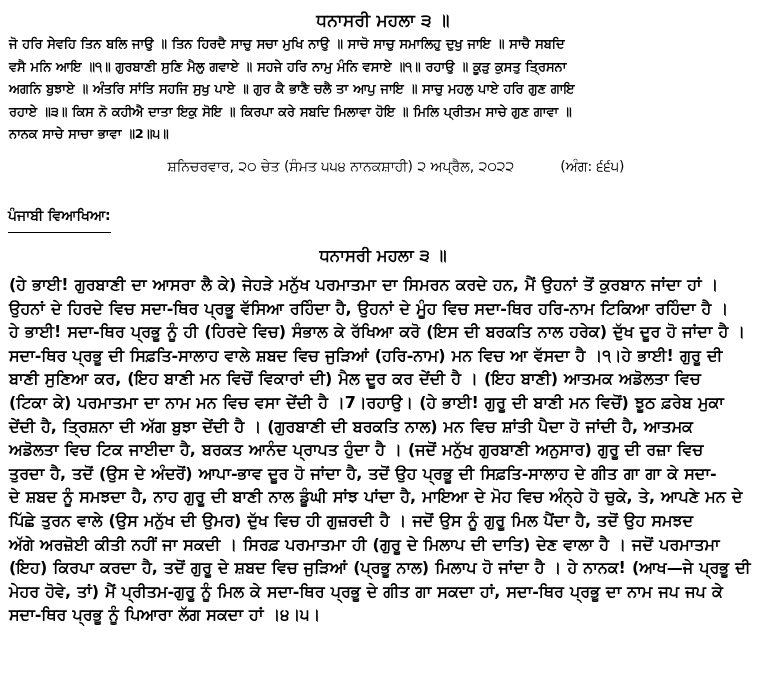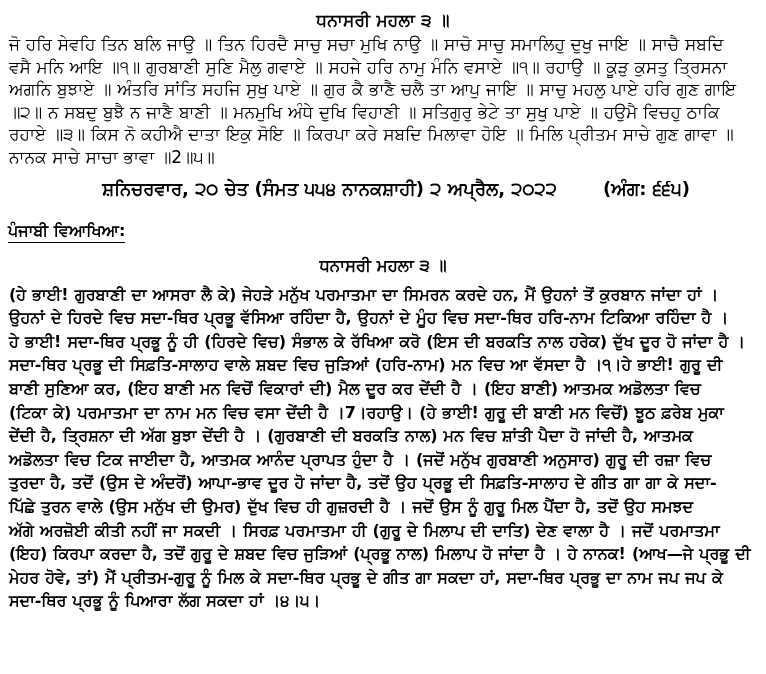--- a/index.html
+++ b/index.html
@@ -23,52 +23,52 @@
   }
   .shabad-title {
     text-align: center;
     font-size: 17px;
     font-weight: 700;
     line-height: 24px;
     letter-spacing: 0.2px;
     margin: 2px 0 1px 0;
   }
   .scripture {
-    font-size: 17px;
-    font-weight: 400;
+    font-size: 13px;
+    font-weight: 700;
     line-height: 22.6px;
     text-align: justify;
     text-align-last: left;
     letter-spacing: -0.1px;
     word-spacing: 0.5px;
     margin: 0 0 0 0;
     padding: 0 1px;
   }
   .datebar {
     display: flex;
     justify-content: center;
     align-items: baseline;
     gap: 46px;
-    font-size: 18px;
-    font-weight: 700;
+    font-size: 14px;
+    font-weight: 400;
     line-height: 22px;
     margin-top: 9px;
     padding-left: 26px;
   }
   .ang {
     white-space: nowrap;
   }
   .section-label {
-    font-size: 16px;
+    font-size: 14px;
     font-weight: 700;
     line-height: 20px;
-    margin-top: 21px;
+    margin-top: 28px;
     display: inline-block;
     border-bottom: 1.6px solid #000;
-    padding-bottom: 1px;
+    padding-bottom: 7px;
   }
   .vyakhya-title {
     text-align: center;
     font-size: 16.5px;
     font-weight: 700;
     line-height: 22px;
     margin-top: 12px;
     margin-bottom: 6px;
   }
   .vyakhya-body {
@@ -94,21 +94,20 @@
 <body>
 
 <div class="page">
 
   <div class="shabad-title">ਧਨਾਸਰੀ ਮਹਲਾ ੩ ॥</div>
 
   <div class="scripture">
     <span class="ln" style="display: block;">ਜੋ ਹਰਿ ਸੇਵਹਿ ਤਿਨ ਬਲਿ ਜਾਉ ॥ ਤਿਨ ਹਿਰਦੈ ਸਾਚੁ ਸਚਾ ਮੁਖਿ ਨਾਉ ॥ ਸਾਚੋ ਸਾਚੁ ਸਮਾਲਿਹੁ ਦੁਖੁ ਜਾਇ ॥ ਸਾਚੈ ਸਬਦਿ</span>
     <span class="ln" style="display: block;">ਵਸੈ ਮਨਿ ਆਇ ॥੧॥ ਗੁਰਬਾਣੀ ਸੁਣਿ ਮੈਲੁ ਗਵਾਏ ॥ ਸਹਜੇ ਹਰਿ ਨਾਮੁ ਮੰਨਿ ਵਸਾਏ ॥੧॥ ਰਹਾਉ ॥ ਕੂੜੁ ਕੁਸਤੁ ਤ੍ਰਿਸਨਾ</span>
     <span class="ln" style="display: block;">ਅਗਨਿ ਬੁਝਾਏ ॥ ਅੰਤਰਿ ਸਾਂਤਿ ਸਹਜਿ ਸੁਖੁ ਪਾਏ ॥ ਗੁਰ ਕੈ ਭਾਣੈ ਚਲੈ ਤਾ ਆਪੁ ਜਾਇ ॥ ਸਾਚੁ ਮਹਲੁ ਪਾਏ ਹਰਿ ਗੁਣ ਗਾਇ</span>
-    <span class="ln" style="display: block;">॥੨॥ ਨ ਸਬਦੁ ਬੁਝੈ ਨ ਜਾਣੈ ਬਾਣੀ ॥ ਮਨਮੁਖਿ ਅੰਧੇ ਦੁਖਿ ਵਿਹਾਣੀ ॥ ਸਤਿਗੁਰੁ ਭੇਟੇ ਤਾ ਸੁਖੁ ਪਾਏ ॥ ਹਉਮੈ ਵਿਚਹੁ ਠਾਕਿ</span>
     <span class="ln" style="display: block;">ਰਹਾਏ ॥੩॥ ਕਿਸ ਨੋ ਕਹੀਐ ਦਾਤਾ ਇਕੁ ਸੋਇ ॥ ਕਿਰਪਾ ਕਰੇ ਸਬਦਿ ਮਿਲਾਵਾ ਹੋਇ ॥ ਮਿਲਿ ਪ੍ਰੀਤਮ ਸਾਚੇ ਗੁਣ ਗਾਵਾ ॥</span>
     <span class="ln" style="display: block;">ਨਾਨਕ ਸਾਚੇ ਸਾਚਾ ਭਾਵਾ ॥2॥੫॥</span>
   </div>
 
   <div class="datebar">
     <span>ਸ਼ਨਿਚਰਵਾਰ, ੨੦ ਚੇਤ (ਸੰਮਤ ੫੫੪ ਨਾਨਕਸ਼ਾਹੀ) ੨ ਅਪ੍ਰੈਲ, ੨੦੨੨</span>
     <span class="ang">(ਅੰਗ: ੬੬੫)</span>
   </div>
 
   <div>
@@ -118,22 +117,23 @@
   <div class="vyakhya-title">ਧਨਾਸਰੀ ਮਹਲਾ ੩ ॥</div>
 
   <div class="vyakhya-body">
     <span class="ln" style="display: block;">(ਹੇ ਭਾਈ! ਗੁਰਬਾਣੀ ਦਾ ਆਸਰਾ ਲੈ ਕੇ) ਜੇਹੜੇ ਮਨੁੱਖ ਪਰਮਾਤਮਾ ਦਾ ਸਿਮਰਨ ਕਰਦੇ ਹਨ, ਮੈਂ ਉਹਨਾਂ ਤੋਂ ਕੁਰਬਾਨ ਜਾਂਦਾ ਹਾਂ ।</span>
     <span class="ln" style="display: block;">ਉਹਨਾਂ ਦੇ ਹਿਰਦੇ ਵਿਚ ਸਦਾ-ਥਿਰ ਪ੍ਰਭੂ ਵੱਸਿਆ ਰਹਿੰਦਾ ਹੈ, ਉਹਨਾਂ ਦੇ ਮੂੰਹ ਵਿਚ ਸਦਾ-ਥਿਰ ਹਰਿ-ਨਾਮ ਟਿਕਿਆ ਰਹਿੰਦਾ ਹੈ ।</span>
     <span class="ln" style="display: block;">ਹੇ ਭਾਈ! ਸਦਾ-ਥਿਰ ਪ੍ਰਭੂ ਨੂੰ ਹੀ (ਹਿਰਦੇ ਵਿਚ) ਸੰਭਾਲ ਕੇ ਰੱਖਿਆ ਕਰੋ (ਇਸ ਦੀ ਬਰਕਤਿ ਨਾਲ ਹਰੇਕ) ਦੁੱਖ ਦੂਰ ਹੋ ਜਾਂਦਾ ਹੈ ।</span>
     <span class="ln" style="display: block;">ਸਦਾ-ਥਿਰ ਪ੍ਰਭੂ ਦੀ ਸਿਫ਼ਤਿ-ਸਾਲਾਹ ਵਾਲੇ ਸ਼ਬਦ ਵਿਚ ਜੁੜਿਆਂ (ਹਰਿ-ਨਾਮ) ਮਨ ਵਿਚ ਆ ਵੱਸਦਾ ਹੈ ।੧।ਹੇ ਭਾਈ! ਗੁਰੂ ਦੀ</span>
     <span class="ln" style="display: block;">ਬਾਣੀ ਸੁਣਿਆ ਕਰ, (ਇਹ ਬਾਣੀ ਮਨ ਵਿਚੋਂ ਵਿਕਾਰਾਂ ਦੀ) ਮੈਲ ਦੂਰ ਕਰ ਦੇਂਦੀ ਹੈ । (ਇਹ ਬਾਣੀ) ਆਤਮਕ ਅਡੋਲਤਾ ਵਿਚ</span>
     <span class="ln" style="display: block;">(ਟਿਕਾ ਕੇ) ਪਰਮਾਤਮਾ ਦਾ ਨਾਮ ਮਨ ਵਿਚ ਵਸਾ ਦੇਂਦੀ ਹੈ ।7।ਰਹਾਉ। (ਹੇ ਭਾਈ! ਗੁਰੂ ਦੀ ਬਾਣੀ ਮਨ ਵਿਚੋਂ) ਝੂਠ ਫ਼ਰੇਬ ਮੁਕਾ</span>
     <span class="ln" style="display: block;">ਦੇਂਦੀ ਹੈ, ਤ੍ਰਿਸ਼ਨਾ ਦੀ ਅੱਗ ਬੁਝਾ ਦੇਂਦੀ ਹੈ । (ਗੁਰਬਾਣੀ ਦੀ ਬਰਕਤਿ ਨਾਲ) ਮਨ ਵਿਚ ਸ਼ਾਂਤੀ ਪੈਦਾ ਹੋ ਜਾਂਦੀ ਹੈ, ਆਤਮਕ</span>
-    <span class="ln" style="display: block;">ਅਡੋਲਤਾ ਵਿਚ ਟਿਕ ਜਾਈਦਾ ਹੈ, ਆਤਮਕ ਆਨੰਦ ਪ੍ਰਾਪਤ ਹੁੰਦਾ ਹੈ । (ਜਦੋਂ ਮਨੁੱਖ ਗੁਰਬਾਣੀ ਅਨੁਸਾਰ) ਗੁਰੂ ਦੀ ਰਜ਼ਾ ਵਿਚ</span>
+    <span class="ln" style="display: block;">ਅਡੋਲਤਾ ਵਿਚ ਟਿਕ ਜਾਈਦਾ ਹੈ, ਬਰਕਤ ਆਨੰਦ ਪ੍ਰਾਪਤ ਹੁੰਦਾ ਹੈ । (ਜਦੋਂ ਮਨੁੱਖ ਗੁਰਬਾਣੀ ਅਨੁਸਾਰ) ਗੁਰੂ ਦੀ ਰਜ਼ਾ ਵਿਚ</span>
     <span class="ln" style="display: block;">ਤੁਰਦਾ ਹੈ, ਤਦੋਂ (ਉਸ ਦੇ ਅੰਦਰੋਂ) ਆਪਾ-ਭਾਵ ਦੂਰ ਹੋ ਜਾਂਦਾ ਹੈ, ਤਦੋਂ ਉਹ ਪ੍ਰਭੂ ਦੀ ਸਿਫ਼ਤਿ-ਸਾਲਾਹ ਦੇ ਗੀਤ ਗਾ ਗਾ ਕੇ ਸਦਾ-</span>
+    <span class="ln" style="display: block;">ਦੇ ਸ਼ਬਦ ਨੂੰ ਸਮਝਦਾ ਹੈ, ਨਾਹ ਗੁਰੂ ਦੀ ਬਾਣੀ ਨਾਲ ਡੂੰਘੀ ਸਾਂਝ ਪਾਂਦਾ ਹੈ, ਮਾਇਆ ਦੇ ਮੋਹ ਵਿਚ ਅੰਨ੍ਹੇ ਹੋ ਚੁਕੇ, ਤੇ, ਆਪਣੇ ਮਨ ਦੇ</span>
     <span class="ln" style="display: block;">ਪਿੱਛੇ ਤੁਰਨ ਵਾਲੇ (ਉਸ ਮਨੁੱਖ ਦੀ ਉਮਰ) ਦੁੱਖ ਵਿਚ ਹੀ ਗੁਜ਼ਰਦੀ ਹੈ । ਜਦੋਂ ਉਸ ਨੂੰ ਗੁਰੂ ਮਿਲ ਪੈਂਦਾ ਹੈ, ਤਦੋਂ ਉਹ ਸਮਝਦ</span>
     <span class="ln" style="display: block;">ਅੱਗੇ ਅਰਜ਼ੋਈ ਕੀਤੀ ਨਹੀਂ ਜਾ ਸਕਦੀ । ਸਿਰਫ਼ ਪਰਮਾਤਮਾ ਹੀ (ਗੁਰੂ ਦੇ ਮਿਲਾਪ ਦੀ ਦਾਤਿ) ਦੇਣ ਵਾਲਾ ਹੈ । ਜਦੋਂ ਪਰਮਾਤਮਾ</span>
     <span class="ln" style="display: block;">(ਇਹ) ਕਿਰਪਾ ਕਰਦਾ ਹੈ, ਤਦੋਂ ਗੁਰੂ ਦੇ ਸ਼ਬਦ ਵਿਚ ਜੁੜਿਆਂ (ਪ੍ਰਭੂ ਨਾਲ) ਮਿਲਾਪ ਹੋ ਜਾਂਦਾ ਹੈ । ਹੇ ਨਾਨਕ! (ਆਖ—ਜੇ ਪ੍ਰਭੂ ਦੀ</span>
     <span class="ln" style="display: block;">ਮੇਹਰ ਹੋਵੇ, ਤਾਂ) ਮੈਂ ਪ੍ਰੀਤਮ-ਗੁਰੂ ਨੂੰ ਮਿਲ ਕੇ ਸਦਾ-ਥਿਰ ਪ੍ਰਭੂ ਦੇ ਗੀਤ ਗਾ ਸਕਦਾ ਹਾਂ, ਸਦਾ-ਥਿਰ ਪ੍ਰਭੂ ਦਾ ਨਾਮ ਜਪ ਜਪ ਕੇ</span>
     <span class="ln" style="display: block;">ਸਦਾ-ਥਿਰ ਪ੍ਰਭੂ ਨੂੰ ਪਿਆਰਾ ਲੱਗ ਸਕਦਾ ਹਾਂ ।੪।੫।</span>
   </div>
 
 </div>
 
 </body></html>

